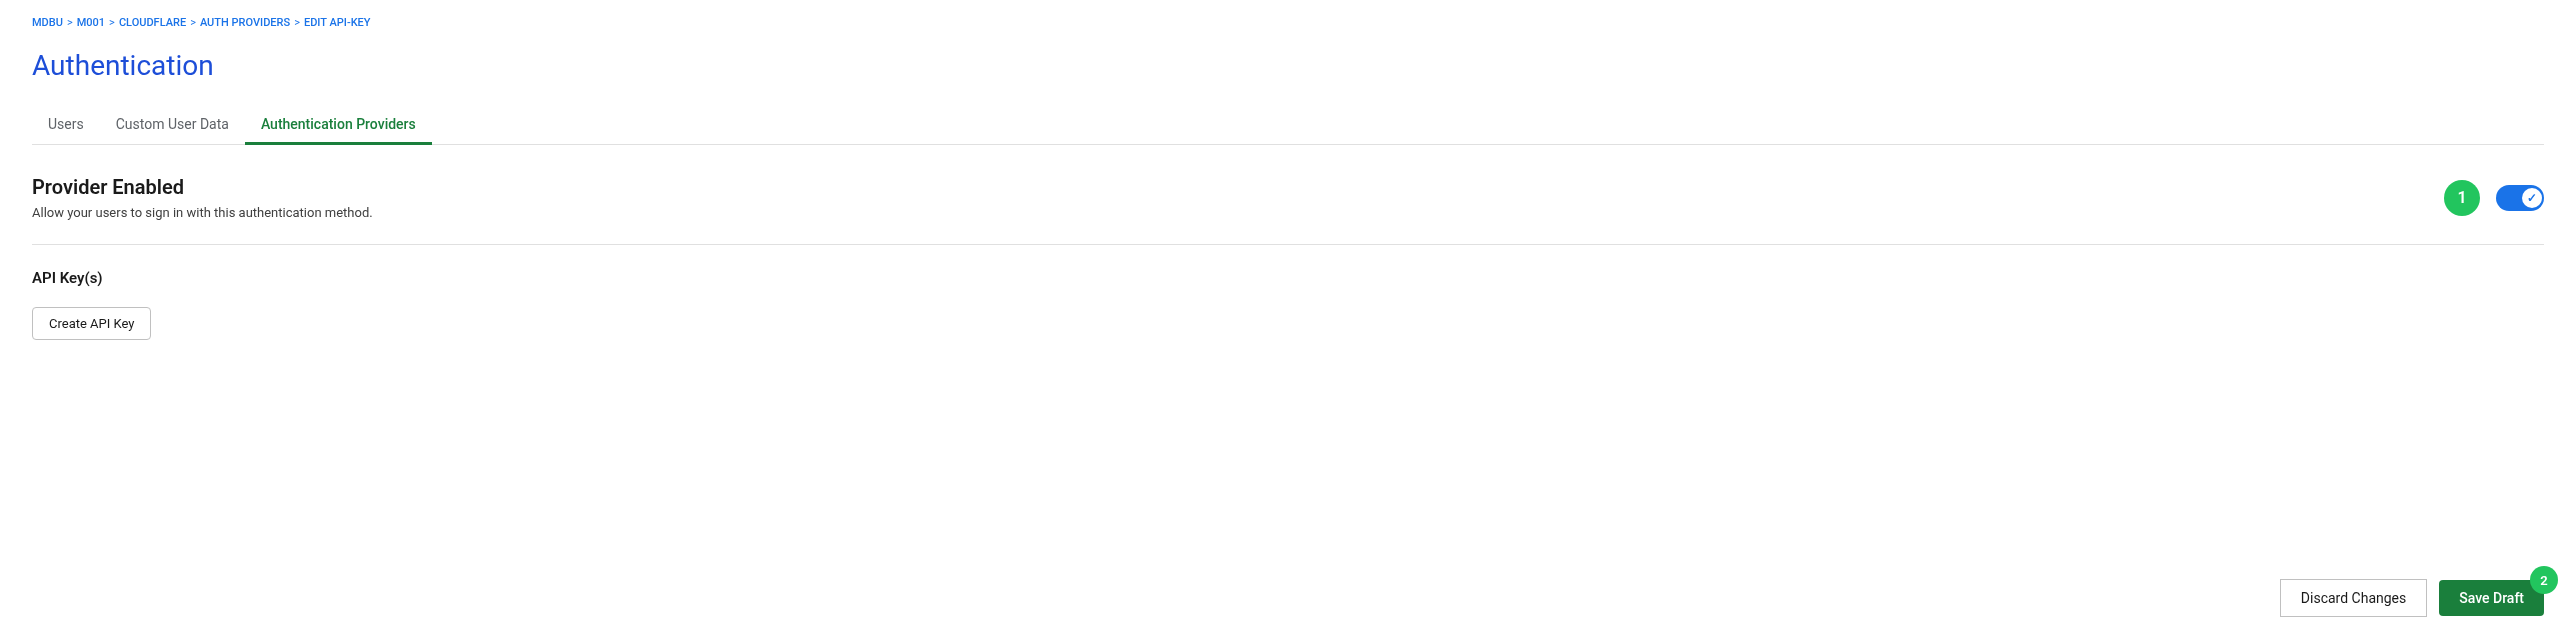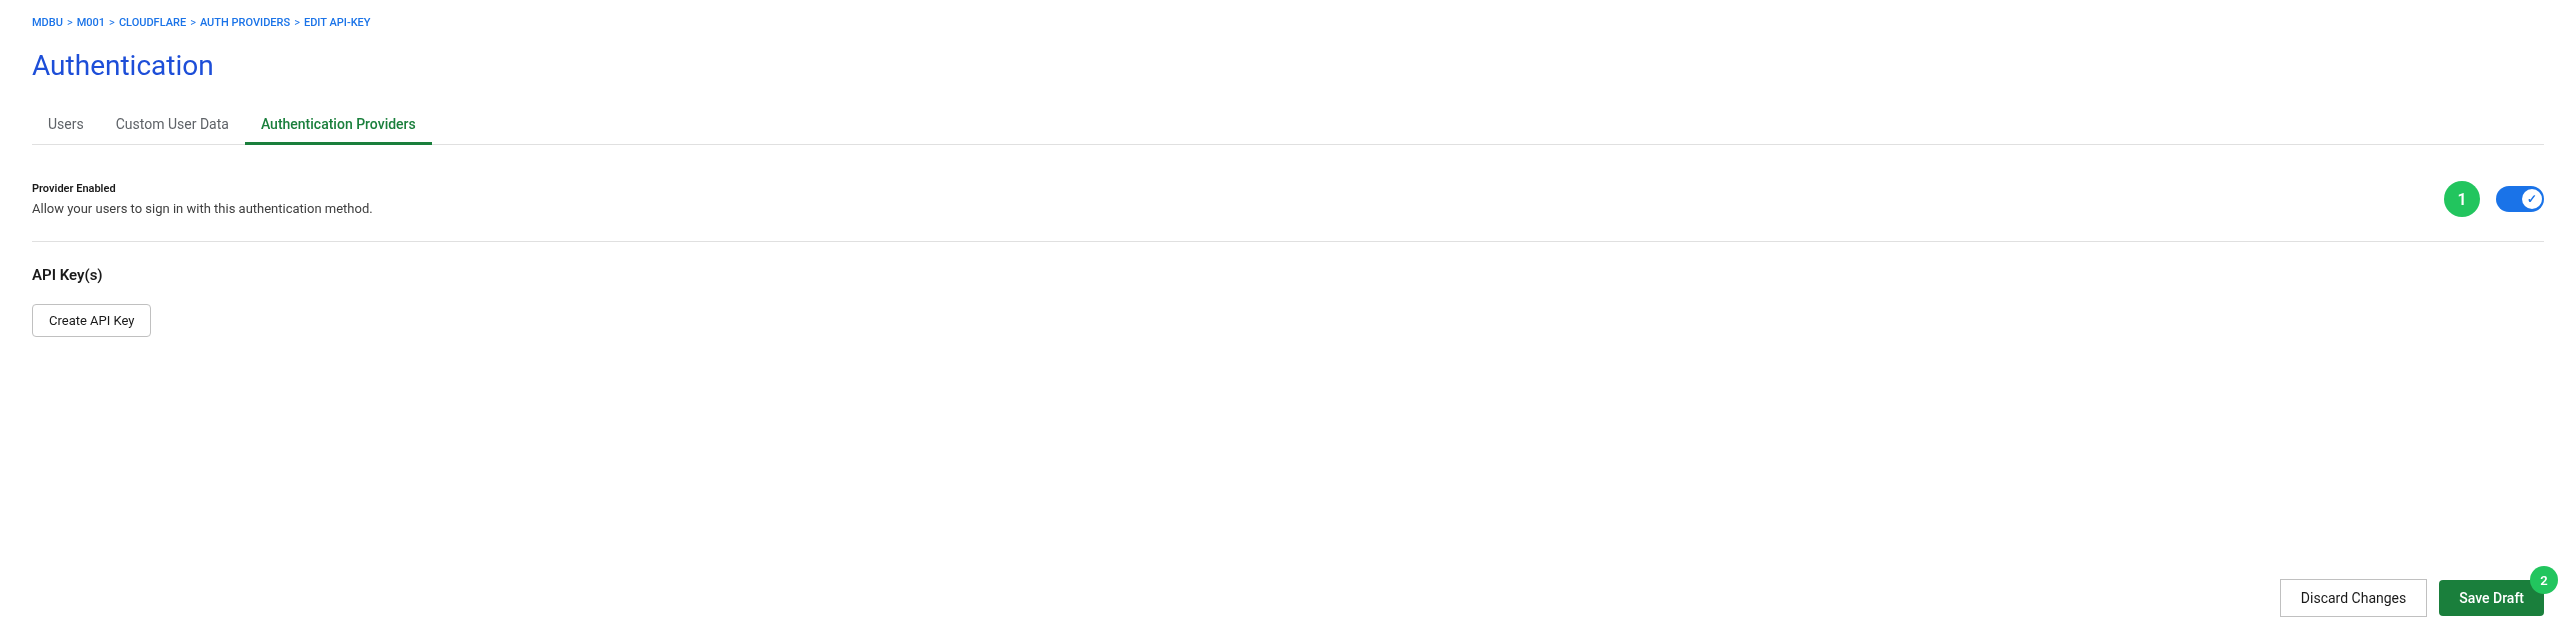--- a/index.html
+++ b/index.html
@@ -52,21 +52,21 @@
       font-size: 28px;
       font-weight: 400;
       color: #1d4ed8;
       margin-bottom: 24px;
     }
 
     .tabs-container {
       display: flex;
       align-items: center;
       border-bottom: 1px solid #e0e0e0;
-      margin-bottom: 12px;
+      margin-bottom: 6px;
     }
 
     .tab {
       padding: 10px 16px;
       font-size: 14px;
       color: #5f6368;
       cursor: pointer;
       border-bottom: 3px solid transparent;
       margin-bottom: -1px;
       text-decoration: none;
@@ -88,21 +88,21 @@
       display: flex;
       align-items: center;
       justify-content: space-between;
     }
 
     .section-left {
       flex: 1;
     }
 
     .section-title {
-      font-size: 11px;
+      font-size: 20px;
       font-weight: 600;
       color: #1a1a1a;
       margin-bottom: 6px;
     }
 
     .section-description {
       font-size: 13px;
       color: #404040;
     }
 

